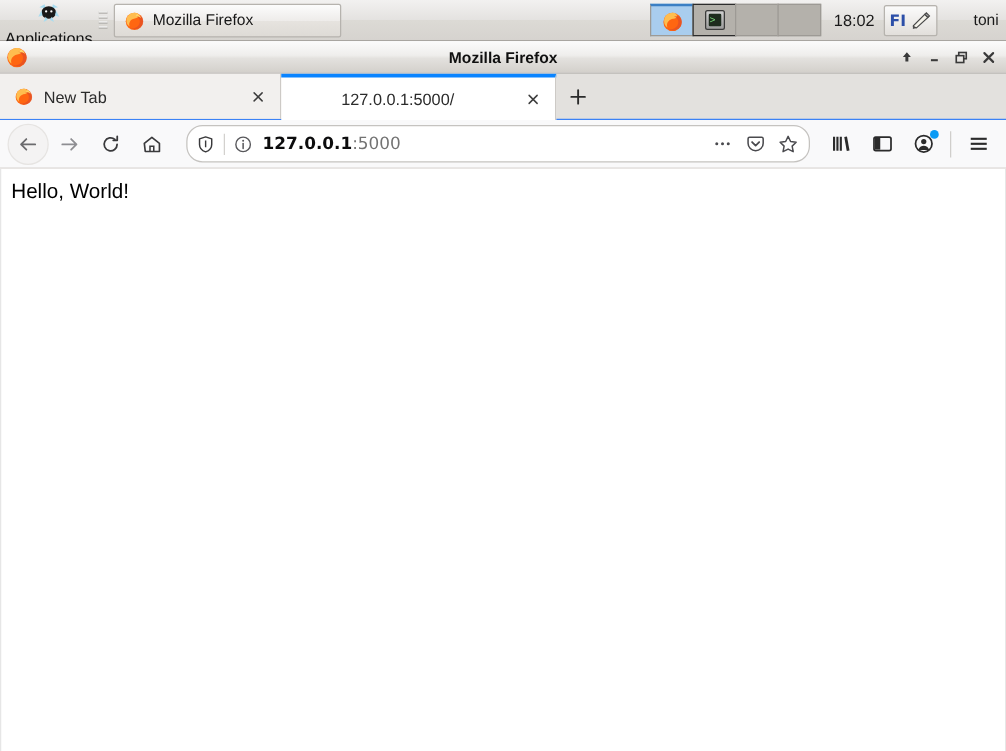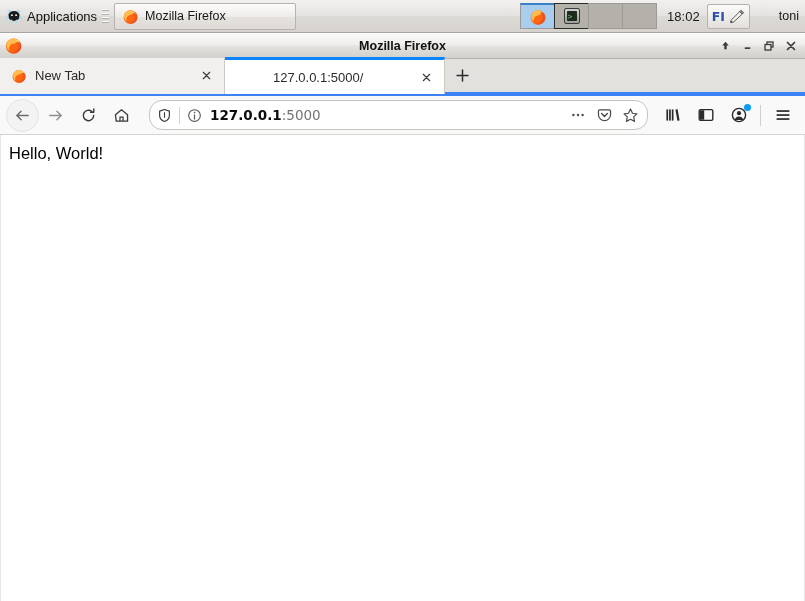--- a/index.html
+++ b/index.html
@@ -25,20 +25,21 @@
     color: #1a1a1a;
   }
 
   .apps-menu {
     display: flex;
     align-items: center;
     gap: 3px;
     padding: 0 5px 0 4px;
     height: 100%;
     cursor: default;
+    flex-direction: column;
   }
   .apps-menu .label { font-size: 13px; color: #111; }
 
   .xfce-mouse { width: 20px; height: 20px; flex: none; }
 
   .panel-handle {
     width: 7px;
     align-self: center;
     height: 16px;
     display: flex;
@@ -203,24 +204,24 @@
     display: flex; align-items: center; justify-content: center;
     cursor: default;
     color: #3a3a3a;
   }
 
   
   .tabstrip {
     height: 37px;
     background: #e3e1de;
     display: flex;
-    align-items: center;
+    align-items: flex-start;
     padding-left: 0;
     flex: none;
-    border-bottom: 4px solid #3b82f6;
+    border-bottom: 1px solid #3b82f6;
   }
   .tab {
     height: 36px;
     display: flex;
     align-items: center;
     gap: 8px;
     padding: 0 9px 0 11px;
     font-size: 13px;
     color: #2b2b2b;
     position: relative;

